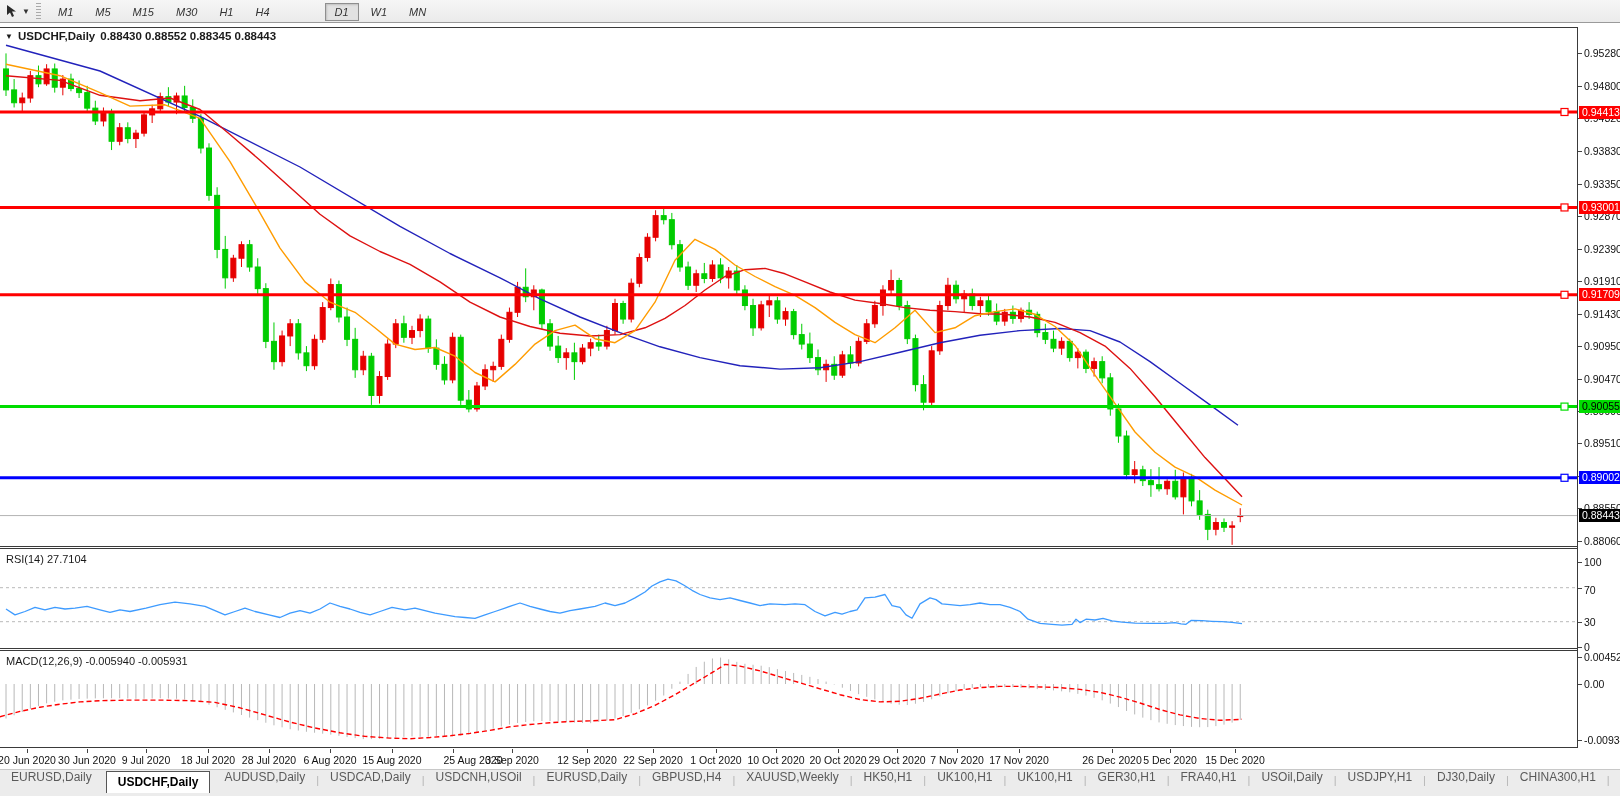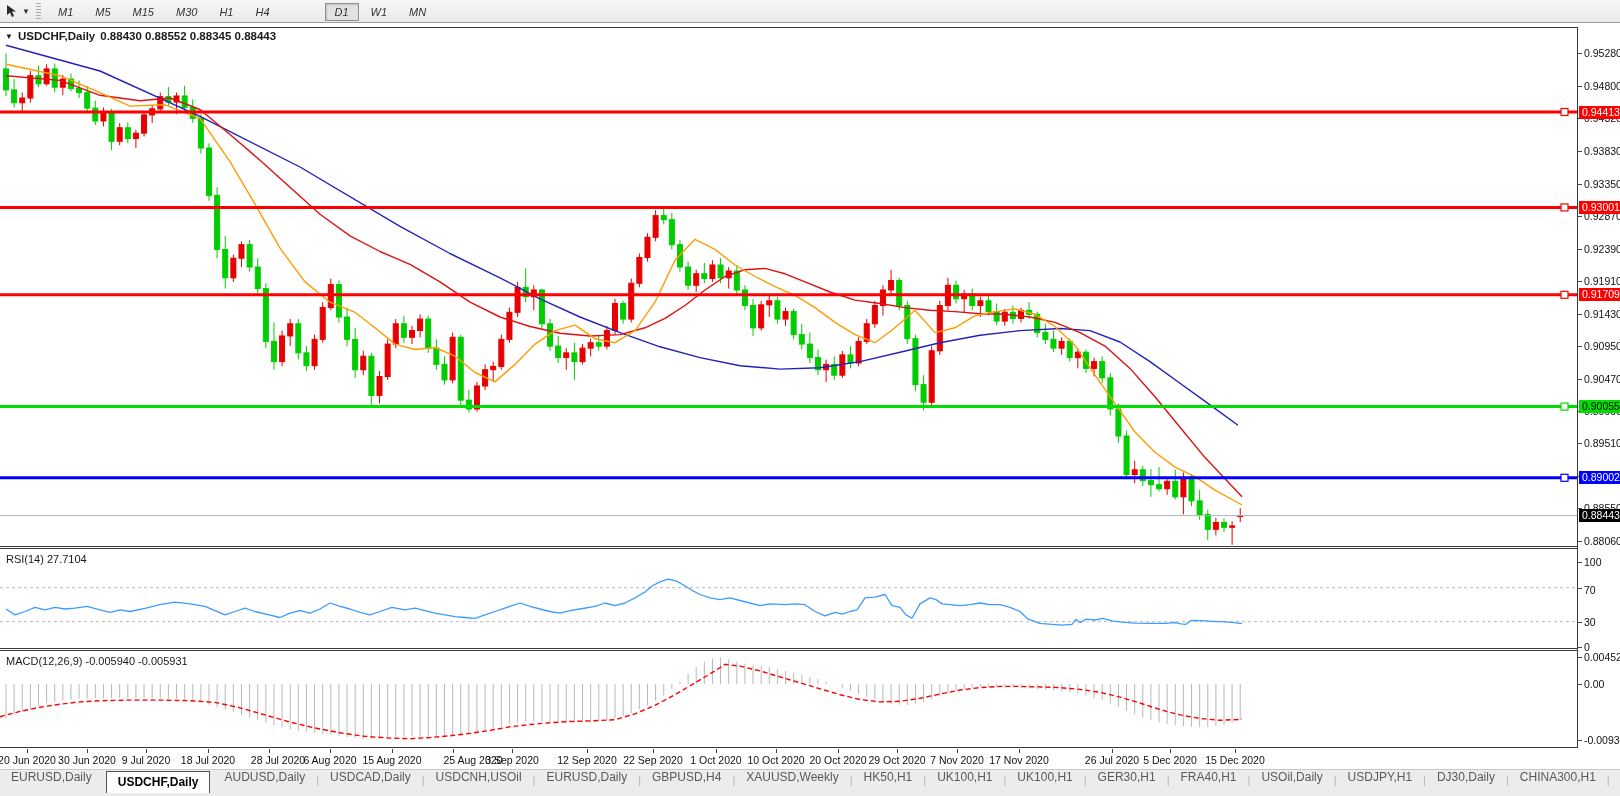--- a/index.html
+++ b/index.html
@@ -626,21 +626,21 @@
   <div id="date-axis">
       <div class="date-tick" style="left: 27px;"></div>
       <div class="date-label" style="left: 27px;">20 Jun 2020</div>
       <div class="date-tick" style="left: 87px;"></div>
       <div class="date-label" style="left: 87px;">30 Jun 2020</div>
       <div class="date-tick" style="left: 146px;"></div>
       <div class="date-label" style="left: 146px;">9 Jul 2020</div>
       <div class="date-tick" style="left: 208px;"></div>
       <div class="date-label" style="left: 208px;">18 Jul 2020</div>
       <div class="date-tick" style="left: 269px;"></div>
-      <div class="date-label" style="left: 278px;">28 Jul 2020</div>
+      <div class="date-label" style="left: 269px;">28 Jul 2020</div>
       <div class="date-tick" style="left: 330px;"></div>
       <div class="date-label" style="left: 330px;">6 Aug 2020</div>
       <div class="date-tick" style="left: 392px;"></div>
       <div class="date-label" style="left: 392px;">15 Aug 2020</div>
       <div class="date-tick" style="left: 453px;"></div>
       <div class="date-label" style="left: 453px; margin-left: 20px;">25 Aug 2020</div>
       <div class="date-tick" style="left: 512px;"></div>
       <div class="date-label" style="left: 512px;">3 Sep 2020</div>
       <div class="date-tick" style="left: 587px;"></div>
       <div class="date-label" style="left: 587px;">12 Sep 2020</div>
@@ -652,21 +652,21 @@
       <div class="date-label" style="left: 776px;">10 Oct 2020</div>
       <div class="date-tick" style="left: 838px;"></div>
       <div class="date-label" style="left: 838px;">20 Oct 2020</div>
       <div class="date-tick" style="left: 897px;"></div>
       <div class="date-label" style="left: 897px;">29 Oct 2020</div>
       <div class="date-tick" style="left: 957px;"></div>
       <div class="date-label" style="left: 957px;">7 Nov 2020</div>
       <div class="date-tick" style="left: 1019px;"></div>
       <div class="date-label" style="left: 1019px;">17 Nov 2020</div>
       <div class="date-tick" style="left: 1112px;"></div>
-      <div class="date-label" style="left: 1112px;">26 Jul 2020</div>
+      <div class="date-label" style="left: 1112px;">26 Dec 2020</div>
       <div class="date-tick" style="left: 1170px;"></div>
       <div class="date-label" style="left: 1170px;">5 Dec 2020</div>
       <div class="date-tick" style="left: 1235px;"></div>
       <div class="date-label" style="left: 1235px;">15 Dec 2020</div>
     </div>
 
   <div id="tabbar">
       <span class="tab">EURUSD,Daily</span>
       <span class="tab-div">&nbsp;</span>
       <span class="tab active">USDCHF,Daily</span>

